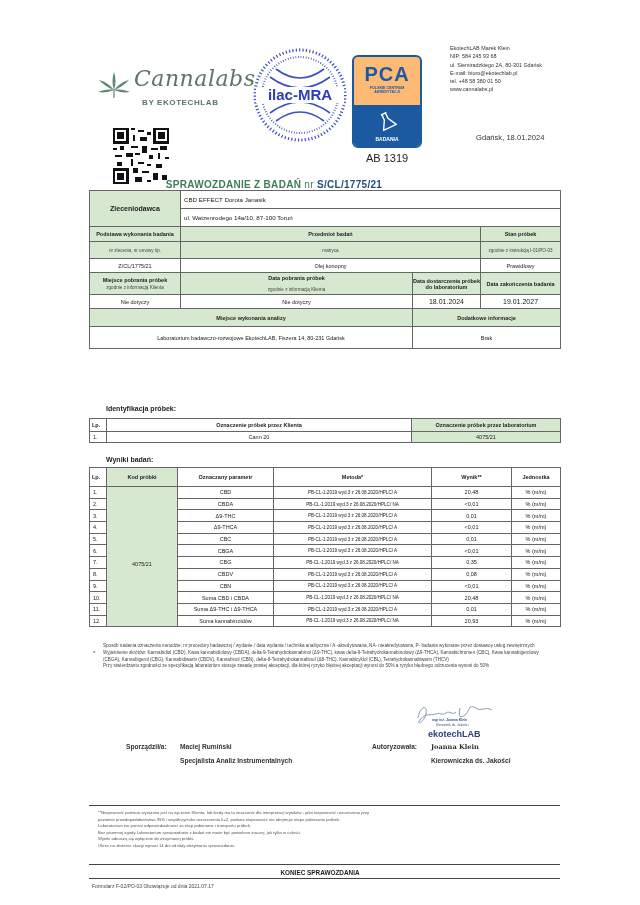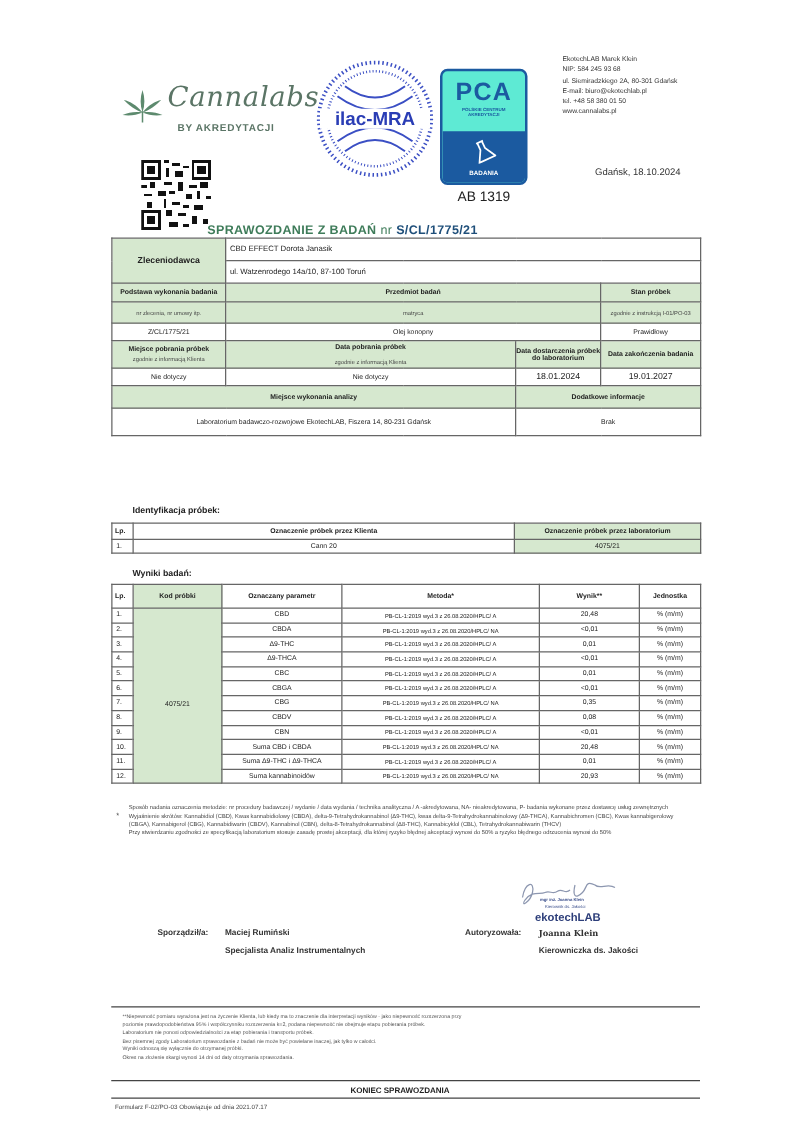--- a/index.html
+++ b/index.html
@@ -8,21 +8,21 @@
 
   .abs { position: absolute; }
 
   
   .logo { left: 96px; top: 40px; width: 130px; height: 60px; margin-top: 24px; }
   .logo-script { position: absolute; left: 38px; top: 2px; font-family: "DejaVu Serif", serif; font-style: italic; font-size: 22px; color: #5b7566; letter-spacing: 0.5px; }
   .logo-sub { position: absolute; left: 46px; top: 34px; font-size: 8px; font-weight: bold; color: #5b7566; letter-spacing: 0.6px; }
   .logo-leaf { position: absolute; left: 0; top: 6px; }
 
   .ilac { left: 252px; top: 47px; width: 96px; height: 96px; }
-  .pca { left: 352px; top: 55px; width: 70px; height: 93px; border: 2px solid #1b5aa0; border-radius: 6px; overflow: hidden; background: #5eead4; }
+  .pca { left: 352px; top: 55px; width: 70px; height: 93px; border: 2px solid #1b5aa0; border-radius: 6px; overflow: hidden; background: #fdba74; }
   .pca-top { height: 48px; text-align: center; }
   .pca-title { font-size: 20px; font-weight: bold; color: #1b5aa0; padding-top: 6px; letter-spacing: 1px; }
   .pca-small { font-size: 3.6px; font-weight: bold; color: #1b5aa0; line-height: 4px; }
   .pca-bottom { height: 43px; background: #1b5aa0; text-align: center; position: relative; }
   .pca-bad { position: absolute; bottom: 6px; left: 0; right: 0; font-size: 5px; font-weight: bold; color: #fff; }
   .ab { left: 366px; top: 152px; font-size: 11px; color: #222; }
 
   .company { left: 450px; top: 44px; font-size: 5.4px; line-height: 8.3px; color: #333; }
   .dateplace { left: 476px; top: 133px; font-size: 7.6px; color: #333; }
 
@@ -66,21 +66,21 @@
     <g fill="#5d8a6e">
       <path d="M18 2 C16 8 16 14 18 20 C20 14 20 8 18 2Z"></path>
       <path d="M18 20 C13 14 8 11 3 10 C7 14 12 18 18 20Z"></path>
       <path d="M18 20 C23 14 28 11 33 10 C29 14 24 18 18 20Z"></path>
       <path d="M18 20 C12 19 7 20 2 22 C8 23 13 22 18 20Z"></path>
       <path d="M18 20 C24 19 29 20 34 22 C28 23 23 22 18 20Z"></path>
       <rect x="17.4" y="19" width="1.2" height="9"></rect>
     </g>
   </svg>
   <div class="logo-script">Cannalabs</div>
-  <div class="logo-sub">BY AKREDYTACJI</div>
+  <div class="logo-sub">BY EKOTECHLAB</div>
 </div>
 
 <div class="abs ilac">
   <svg width="96" height="96" viewBox="0 0 96 96">
     <circle cx="48" cy="48" r="45" fill="none" stroke="#3b4fc4" stroke-width="3" stroke-dasharray="1.2 2.2"></circle>
     <circle cx="48" cy="48" r="38" fill="none" stroke="#3b4fc4" stroke-width="2" stroke-dasharray="0.8 1.8"></circle>
     <path d="M18 30 Q48 52 78 30" fill="none" stroke="#3b4fc4" stroke-width="1.6"></path>
     <path d="M24 22 Q48 40 72 22" fill="none" stroke="#3b4fc4" stroke-width="1.6"></path>
     <path d="M18 66 Q48 44 78 66" fill="none" stroke="#3b4fc4" stroke-width="1.6"></path>
     <path d="M24 74 Q48 56 72 74" fill="none" stroke="#3b4fc4" stroke-width="1.6"></path>
@@ -106,21 +106,21 @@
 
 <div class="abs company">
   <div>EkotechLAB Marek Klein</div>
   <div>NIP: 584 245 93 68</div>
   <div>ul. Siemiradzkiego 2A, 80-301 Gdańsk</div>
   <div>E-mail: biuro@ekotechlab.pl</div>
   <div>tel. +48 58 380 01 50</div>
   <div>www.cannalabs.pl</div>
 </div>
 
-<div class="abs dateplace">Gdańsk,   18.10.2024</div>
+<div class="abs dateplace">Gdańsk,   18.01.2024</div>
 
 <div class="abs qr">
   <svg width="56" height="56" viewBox="0 0 25 25" shape-rendering="crispEdges">
     <rect width="25" height="25" fill="#fff"></rect>
     <g fill="#111">
       <rect x="0" y="0" width="7" height="7"></rect>
         <rect x="1" y="1" width="5" height="5" fill="#fff"></rect>
         <rect x="2" y="2" width="3" height="3"></rect>
       <rect x="18" y="0" width="7" height="7"></rect>
         <rect x="19" y="1" width="5" height="5" fill="#fff"></rect>

